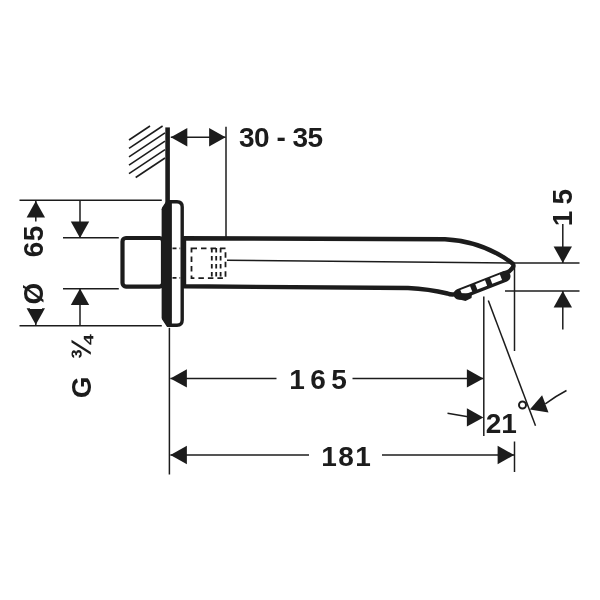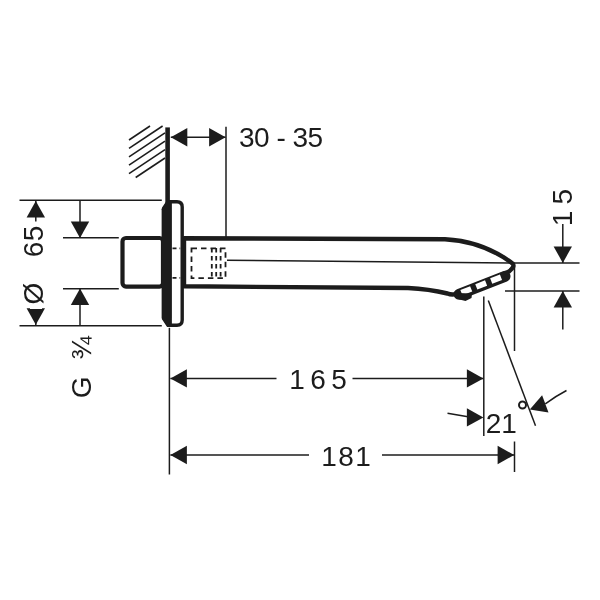--- a/index.html
+++ b/index.html
@@ -1,16 +1,16 @@
 <!DOCTYPE html>
 <html><head>
 <meta charset="utf-8">
 <style>
   html,body{margin:0;padding:0;background:#fff;}
-  #page{width:600px;height:600px;position:relative;background:#fff;}
+  #page{width:600px;height:600px;position:relative;background:#fff;font-weight:bold;}
   text{font-family:"Liberation Sans", sans-serif;fill:#1c1c1c;}
 </style>
 </head>
 <body>
 <div id="page">
 <svg width="600" height="600" viewBox="0 0 600 600">
 <rect x="0" y="0" width="600" height="600" fill="#ffffff"></rect>
 <g stroke="#1c1c1c" fill="none">
 
   <g stroke-width="1.6">

